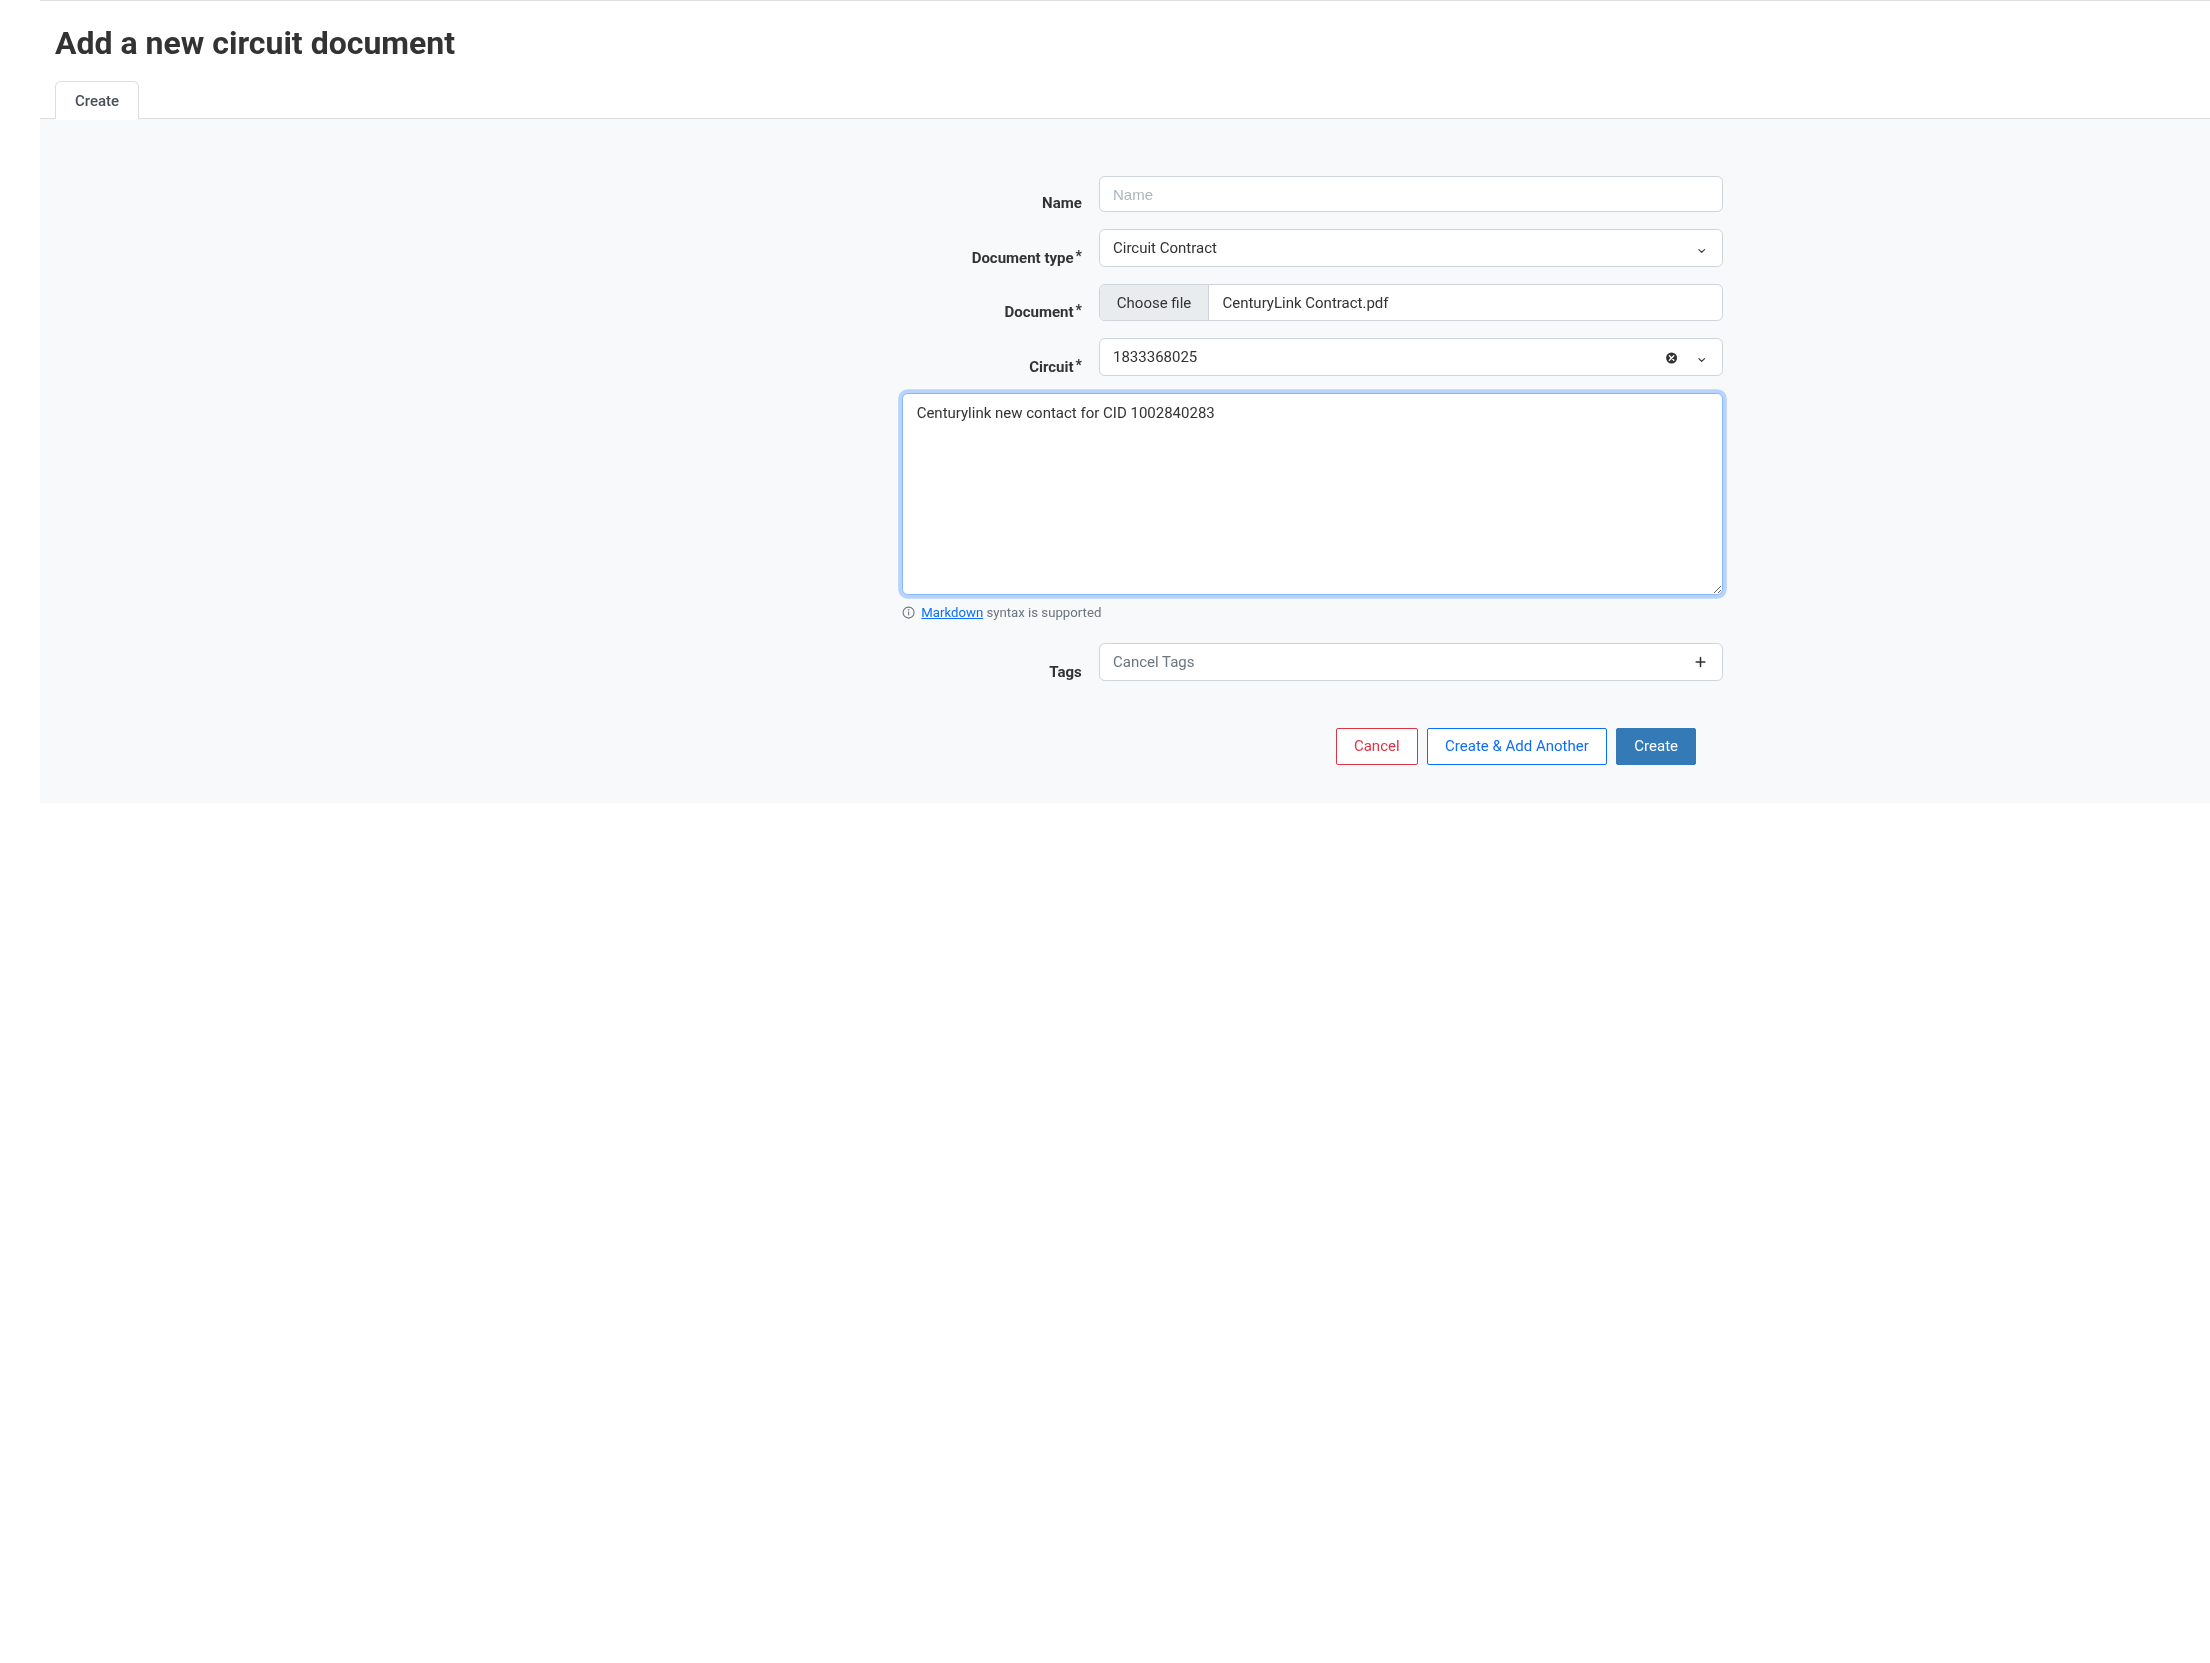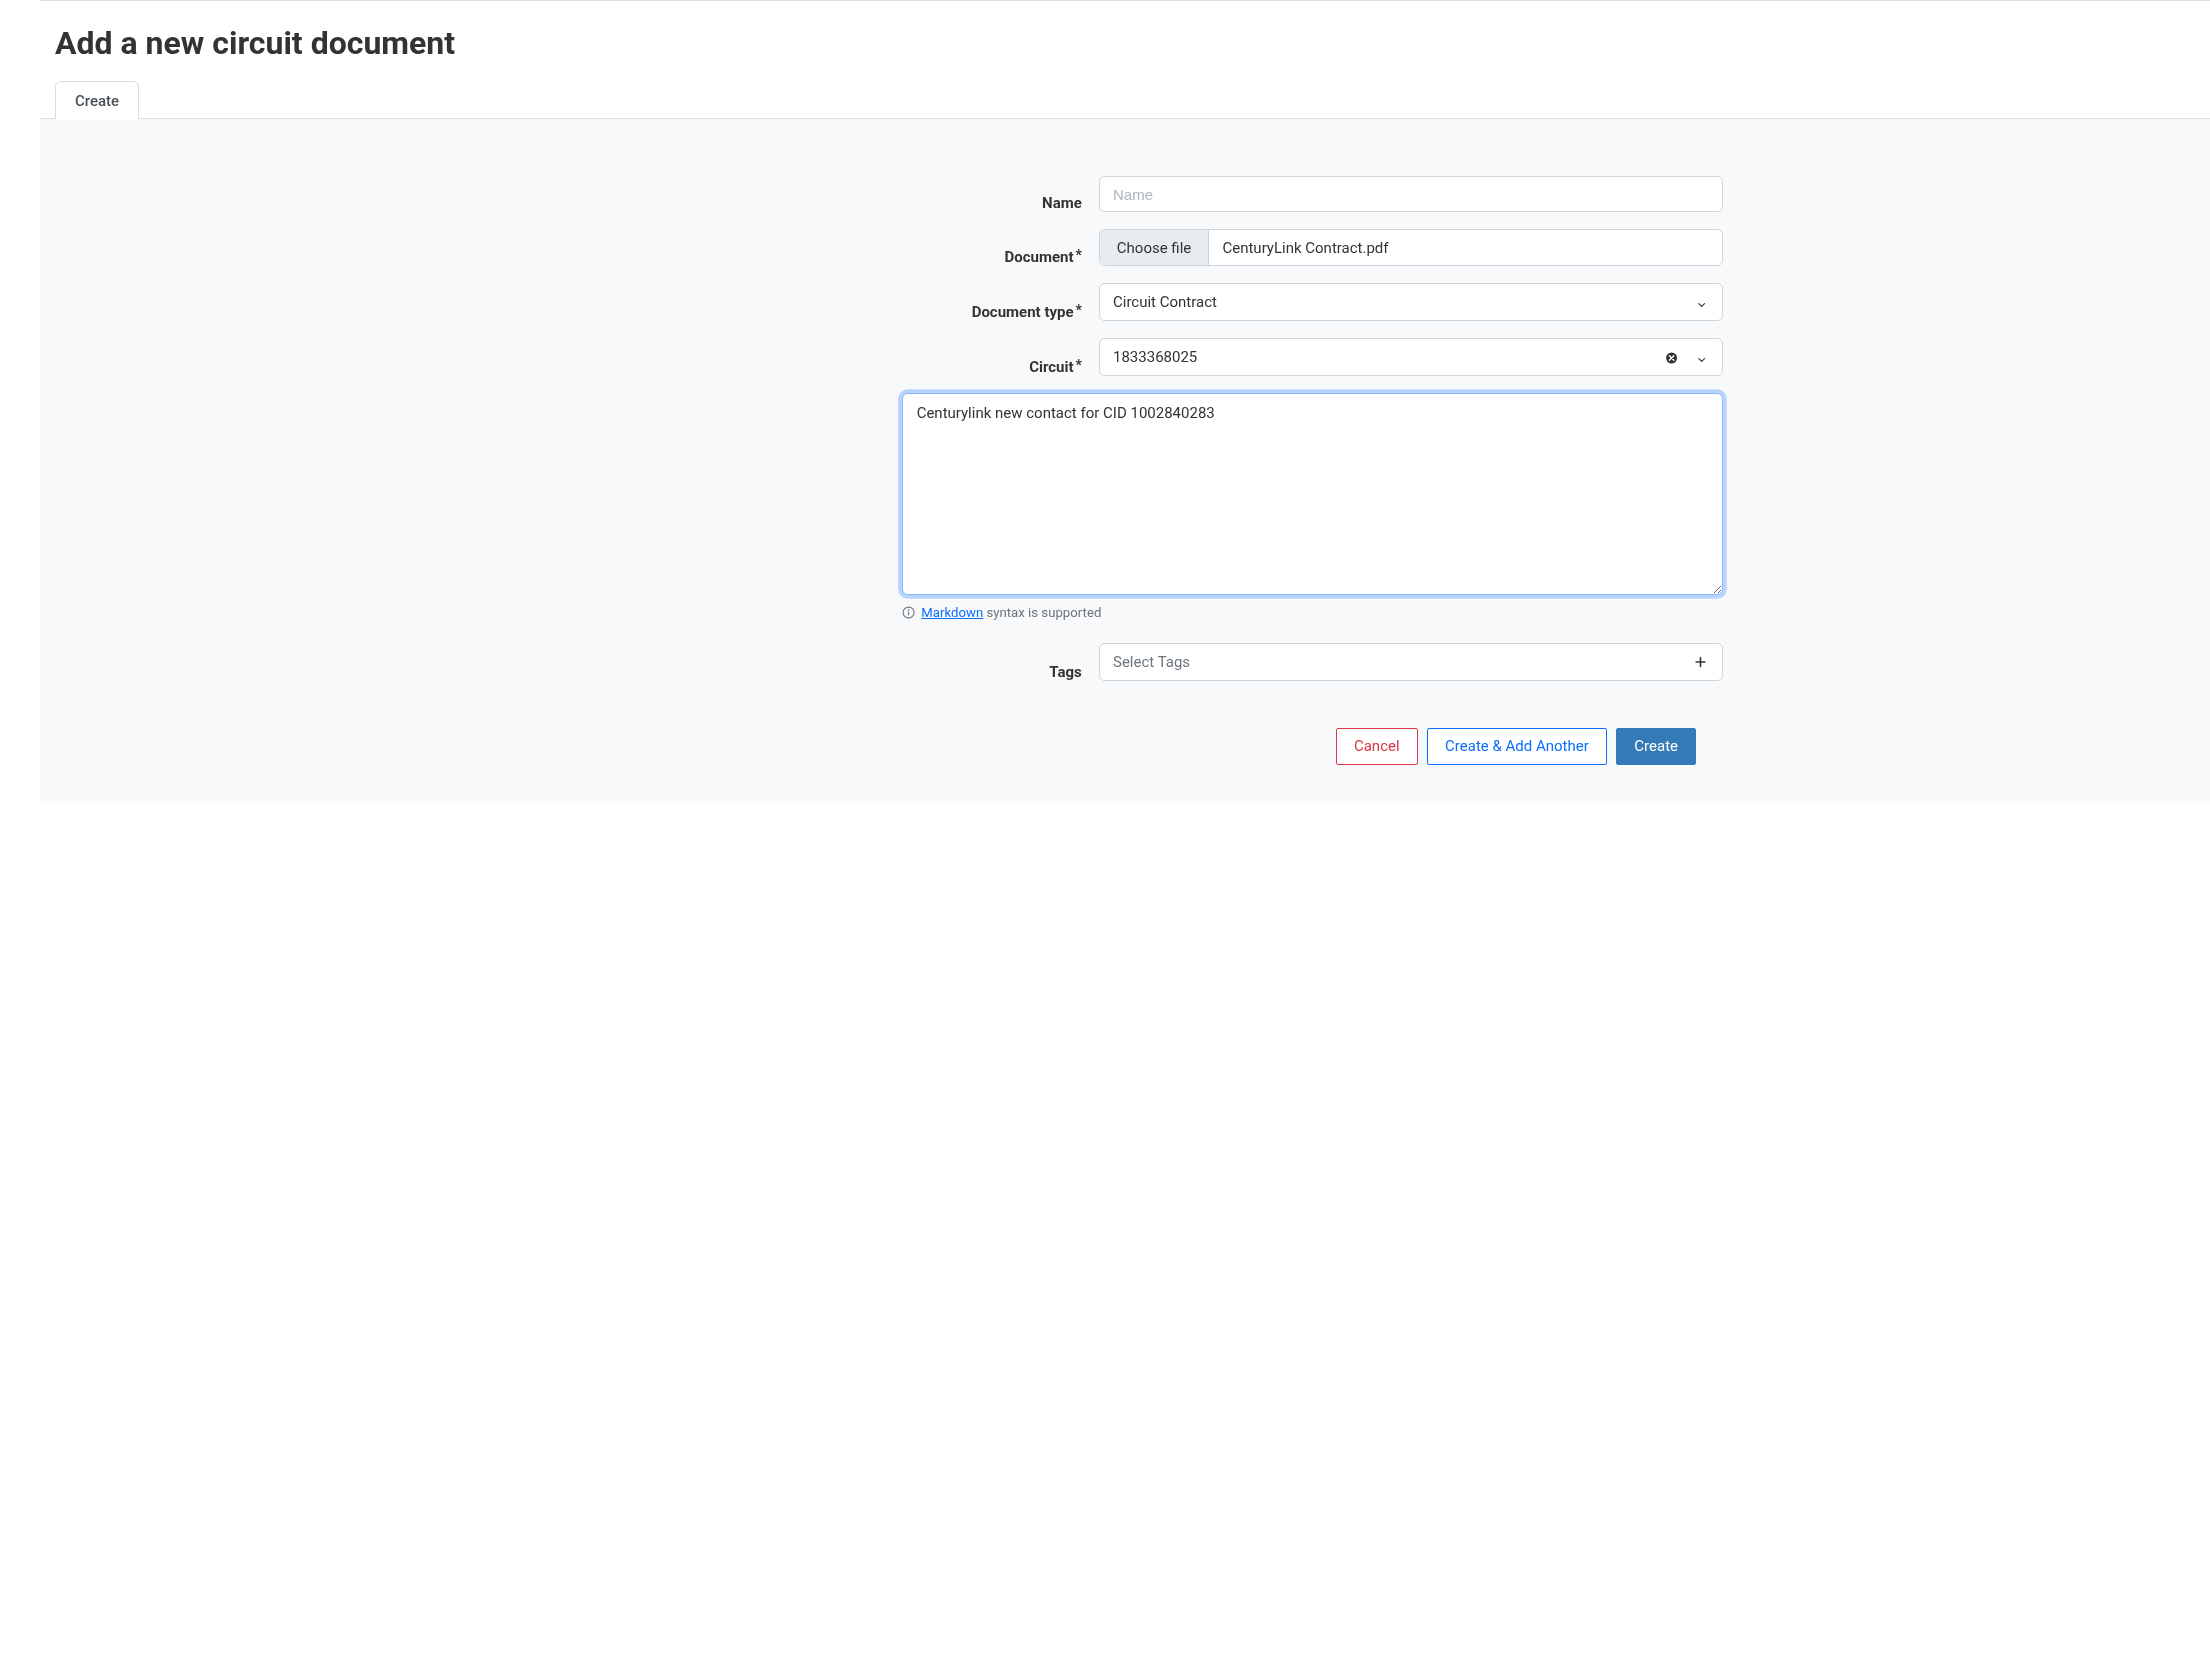--- a/index.html
+++ b/index.html
@@ -267,42 +267,42 @@
 
       <div class="form-row">
         <label class="form-label">Name</label>
         <div class="form-control-wrap">
           <input type="text" class="text-input" placeholder="Name" style="">
         </div>
       </div>
 
       <div class="form-row">
         <label class="form-label">
-          <span>Document</span><span class="req">*</span>
-        </label>
-        <div class="form-control-wrap">
-          <div class="file-group">
-            <button class="file-button">Choose file</button>
-            <div class="file-name">CenturyLink Contract.pdf</div>
-          </div>
-        </div>
-      </div>
-
-      <div class="form-row">
-        <label class="form-label">
           <span>Document type</span><span class="req">*</span>
         </label>
         <div class="form-control-wrap">
           <div class="select-wrap">
             <div class="select-display">Circuit Contract</div>
             <span class="chevron-down">
               <svg viewBox="0 0 24 24" fill="none" stroke-width="2.5" stroke-linecap="round" stroke-linejoin="round">
                   <polyline points="6 9 12 15 18 9"></polyline>
                 </svg>
             </span>
+          </div>
+        </div>
+      </div>
+
+      <div class="form-row">
+        <label class="form-label">
+          <span>Document</span><span class="req">*</span>
+        </label>
+        <div class="form-control-wrap">
+          <div class="file-group">
+            <button class="file-button">Choose file</button>
+            <div class="file-name">CenturyLink Contract.pdf</div>
           </div>
         </div>
       </div>
 
       <div class="form-row">
         <label class="form-label">
           <span>Circuit</span><span class="req">*</span>
         </label>
         <div class="form-control-wrap">
           <div class="select-wrap">
@@ -335,21 +335,21 @@
           <span>
             <a href="#">Markdown</a><span> syntax is supported</span>
           </span>
         </div>
       </div>
 
       <div class="form-row" style="margin-top: 23px;">
         <label class="form-label">Tags</label>
         <div class="form-control-wrap">
           <div class="select-wrap">
-            <div class="select-display placeholder">Select Tags</div>
+            <div class="select-display placeholder">Cancel Tags</div>
             <span class="plus-icon">
               <svg viewBox="0 0 24 24" fill="none" stroke-width="2.5" stroke-linecap="round">
                   <line x1="12" y1="5" x2="12" y2="19"></line>
                   <line x1="5" y1="12" x2="19" y2="12"></line>
                 </svg>
             </span>
           </div>
         </div>
       </div>
 

